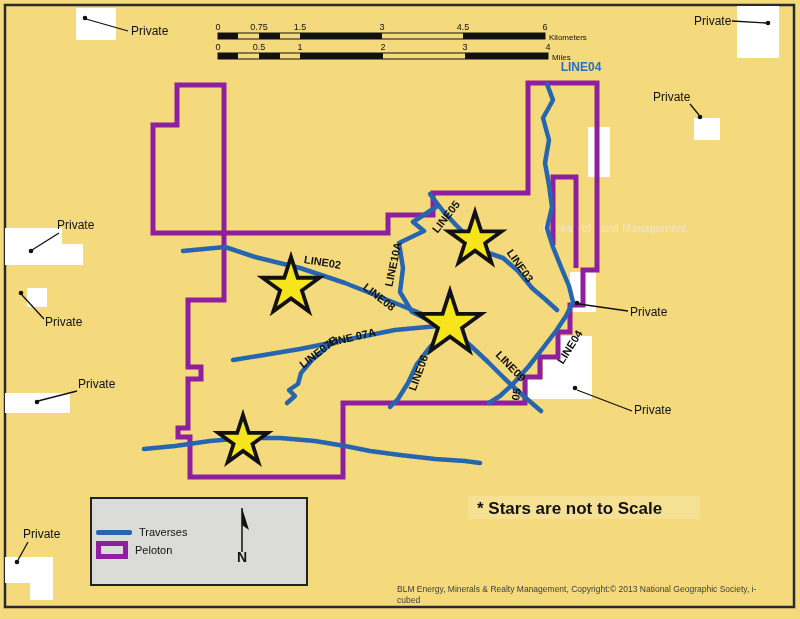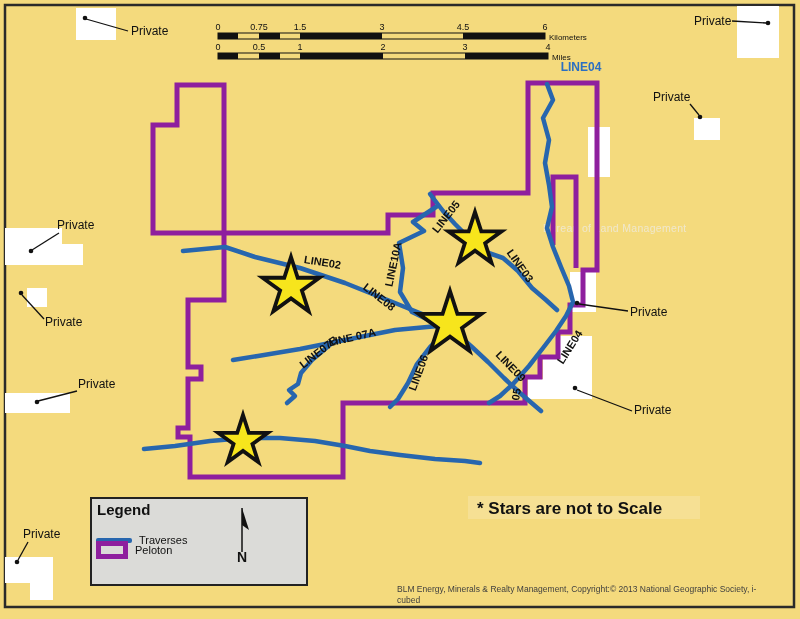--- a/index.html
+++ b/index.html
@@ -13,21 +13,21 @@
   .sbu  { font:8px "Liberation Sans", sans-serif; fill:#111; }
   .note { font:bold 17px "Liberation Sans", sans-serif; fill:#111; }
   .attr { font:8.5px "Liberation Sans", sans-serif; fill:#3F3F3F; }
   .wm   { font:10.5px "Liberation Sans", sans-serif; fill:#EFEADA; opacity:.85; letter-spacing:.3px; }
   .legend {
     position:absolute; left:90px; top:497px; width:218px; height:89px;
     background:#DBDBD8; border:2px solid #222; box-sizing:border-box;
   }
   .legend-title { font-weight:bold; font-size:15px; color:#111; margin:2px 0 0 5px; }
   .lrow { position:absolute; left:4px; display:flex; align-items:center; gap:7px; }
-  .lrow1 { top:35px; }
+  .lrow1 { top:27px; }
   .lrow2 { top:42px;text-align:center; }
   .lrow3 { top:62px; }
   .sw-line { width:36px; height:5px; background:#2766AE; border-radius:2px; }
   .sw-outline { width:22px; height:8px; border:5px solid #8E1F9E; background:#DBDBD8; }
   .sw-fill { width:34px; height:18px; background:#F4DA7D; }
   .lrow .lab { font-size:11px; color:#111; white-space:nowrap; }
   .lrow3 .lab { font-size:10.5px; }
   .north { position:absolute; left:136px; top:5px; width:28px; height:62px; }
 </style>
 </head>
@@ -165,21 +165,20 @@
 
     <rect x="468" y="496" width="232" height="23" fill="#FFFFFF" opacity="0.18"></rect>
     <text class="note" x="477" y="514">* Stars are not to Scale</text>
 
     <text class="attr" x="397" y="592">BLM Energy, Minerals &amp; Realty Management, Copyright:© 2013 National Geographic Society, i-</text>
     <text class="attr" x="397" y="603">cubed</text>
   </svg>
 
   
   <div class="legend">
-    <div class="legend-title">Legend</div>
     <div class="lrow lrow1">
       <div class="sw-line"></div>
       <div class="lab">Traverses</div>
     </div>
     <div class="lrow lrow2">
       <div class="sw-outline"></div>
       <div class="lab">Peloton</div>
     </div>
     <svg class="north" viewBox="0 0 28 62">
       <line x1="14" y1="4" x2="14" y2="48" stroke="#111" stroke-width="1.5"></line>

